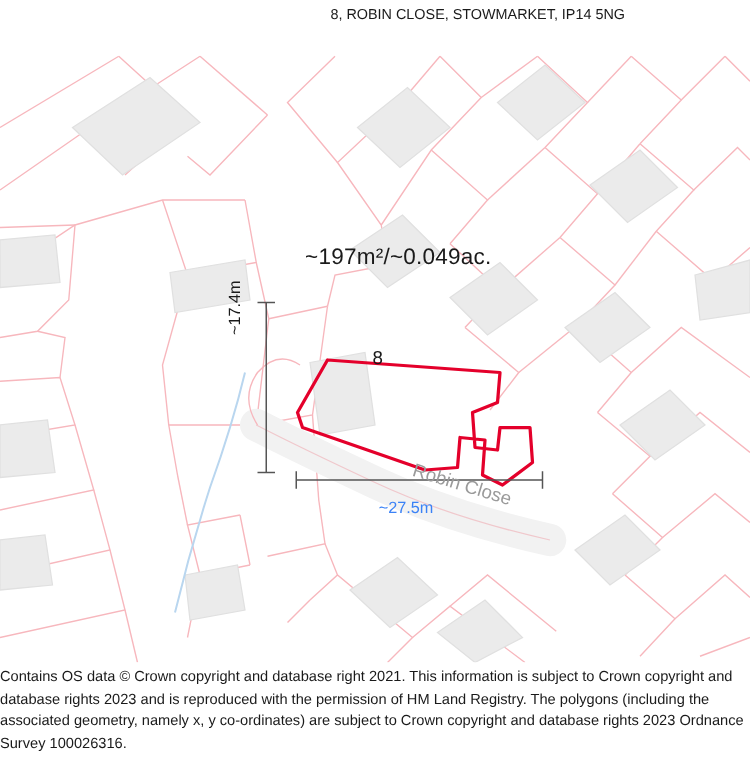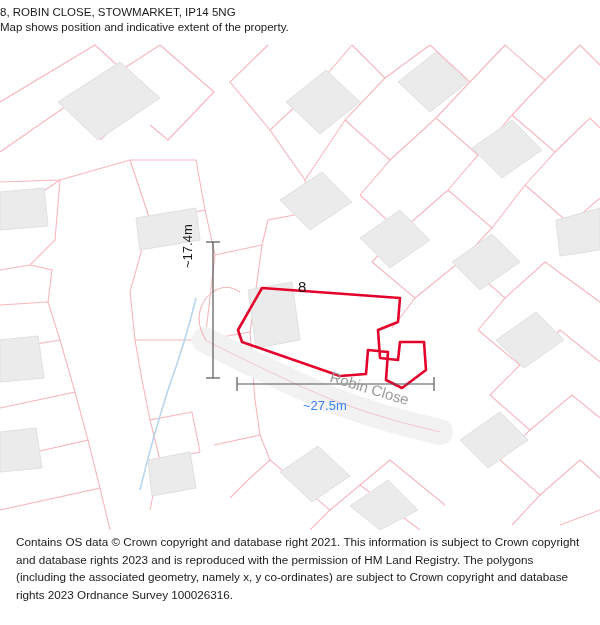--- a/index.html
+++ b/index.html
@@ -20,21 +20,21 @@
     height: 625px;
   }
 
   
   .header {
     position: absolute;
     top: 0;
     left: 0;
     width: 500px;
     height: 40px;
-    text-align: left;
+    text-align: right;
     padding-top: 5px;
     box-sizing: border-box;
   }
   .header .title {
     font-size: 11.5px;
     line-height: 15px;
     color: #1a1a1a;
   }
   .header .subtitle {
     font-size: 11.5px;
@@ -102,35 +102,34 @@
     transform-origin: left top;
     white-space: nowrap;
   }
 
   
   .footer {
     position: absolute;
     top: 533px;
     left: 0;
     width: 600px;
-    padding: 0 16px;
+    padding: 0 0;
     box-sizing: border-box;
     font-size: 11.7px;
     line-height: 17.5px;
     color: #1a1a1a;
   }
 </style>
 </head>
 <body>
 
 <div id="page">
 
   <div class="header">
     <div class="title">8, ROBIN CLOSE, STOWMARKET, IP14 5NG</div>
-    <div class="subtitle">Map shows position and indicative extent of the property.</div>
   </div>
 
   <div class="map-wrap">
     <svg class="map-svg" width="600" height="490" viewBox="0 0 600 490">
 
       <g stroke="#f7b7bd" stroke-width="1.1" fill="none">
         <path d="M0 62 L95 5"></path>
         <path d="M0 112 L72 62 L160 5"></path>
         <path d="M95 5 L150 55 L100 100"></path>
         <path d="M160 5 L214 52"></path>
@@ -240,20 +239,21 @@
         <line x1="213" y1="202" x2="213" y2="338"></line>
         <line x1="206" y1="202" x2="220" y2="202"></line>
         <line x1="206" y1="338" x2="220" y2="338"></line>
 
         <line x1="237" y1="344" x2="434" y2="344"></line>
         <line x1="237" y1="337" x2="237" y2="351"></line>
         <line x1="434" y1="337" x2="434" y2="351"></line>
       </g>
     </svg>
 
+    <div class="area-label">~197m²/~0.049ac.</div>
     <div class="house-number">8</div>
     <div class="dim-vertical">~17.4m</div>
     <div class="dim-horizontal">~27.5m</div>
     <div class="street-label">Robin Close</div>
   </div>
 
   <div class="footer">Contains OS data © Crown copyright and database right 2021. This information is subject to Crown copyright and database rights 2023 and is reproduced with the permission of HM Land Registry. The polygons (including the associated geometry, namely x, y co-ordinates) are subject to Crown copyright and database rights 2023 Ordnance Survey 100026316.</div>
 
 </div>
 

